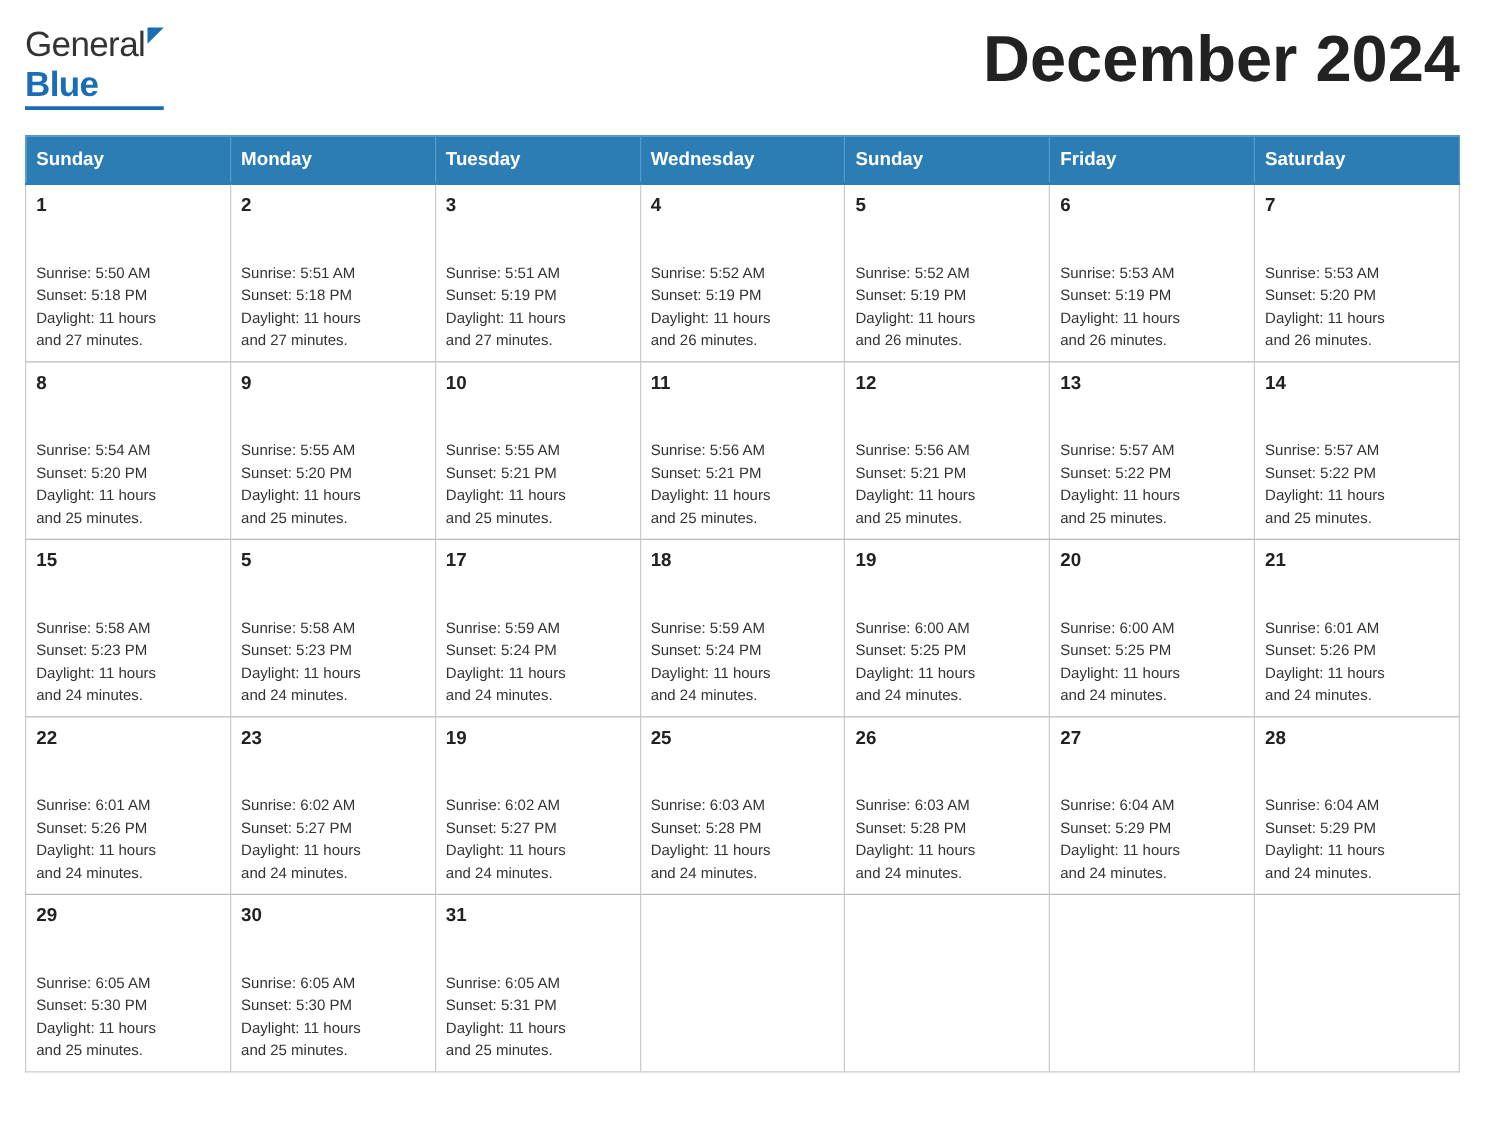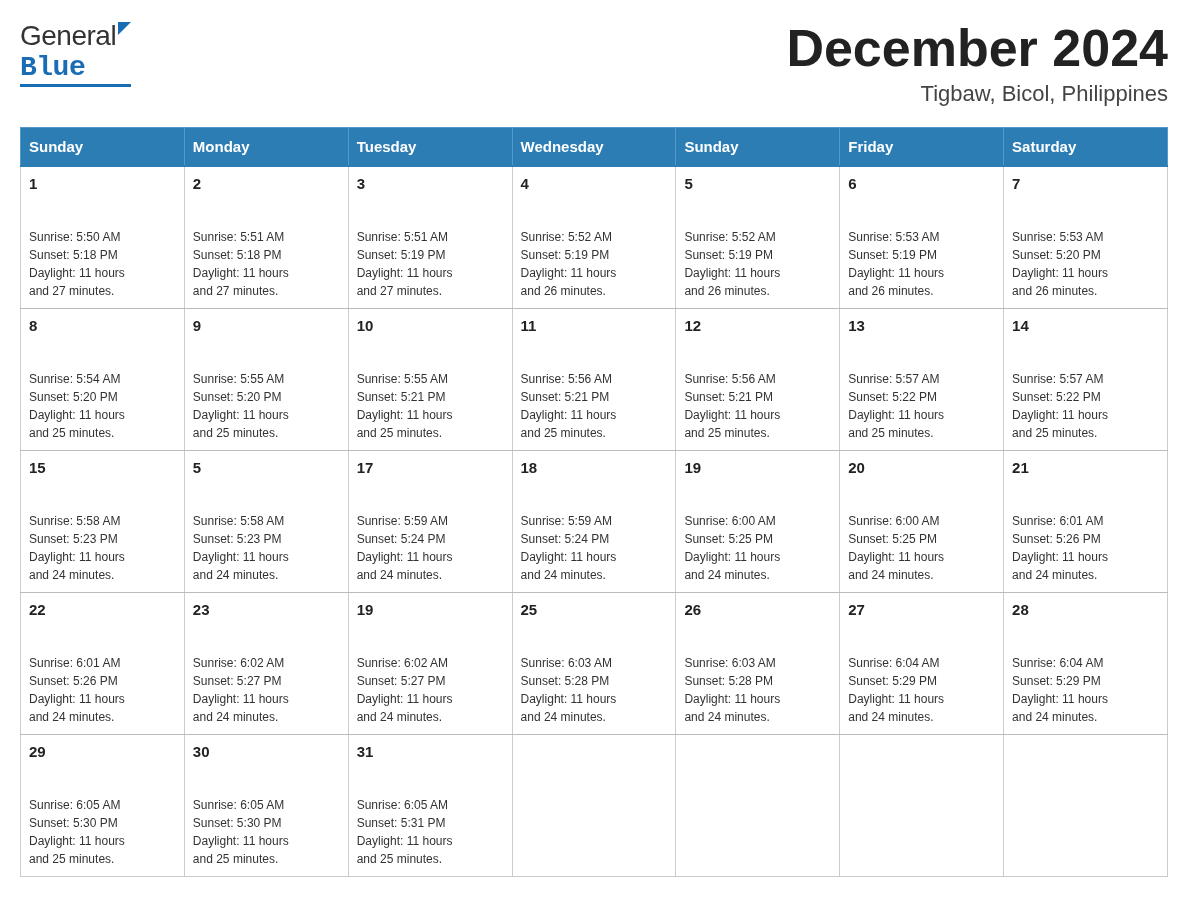--- a/index.html
+++ b/index.html
@@ -84,21 +84,20 @@
       display: inline-block;
     }
     .logo-row1 {
       font-size: 28px;
       font-weight: normal;
       color: #333;
       letter-spacing: -0.5px;
     }
     .logo-row2 {
       display: flex;
-      font-family: Liberation Mono, monospace;
     }
     .logo-row2-text {
       font-size: 28px;
       font-weight: bold;
       color: #1a6db5;
       letter-spacing: -0.5px;
     }
     .underline-blue {
       height: 3px;
       background: #1a6db5;
@@ -111,21 +110,20 @@
 <div class="header">
   <div class="logo-box">
     <div class="logo-row1">General<span style="display:inline-block;width:0;height:0;border-left:13px solid #1a6db5;border-right:0px solid transparent;border-bottom:13px solid transparent;margin-left:2px;vertical-align:top;margin-top:2px;"></span></div>
     <div class="logo-row2">
       <span class="logo-row2-text">Blue</span>
     </div>
     <div class="underline-blue"></div>
   </div>
   <div class="title-section">
     <div class="month-title">December 2024</div>
-    <div class="location-title">Tigbaw, Bicol, Philippines</div>
   </div>
 </div>
 
 <table class="calendar">
   <thead>
     <tr>
       <th>Sunday</th>
       <th>Monday</th>
       <th>Tuesday</th>
       <th>Wednesday</th>

